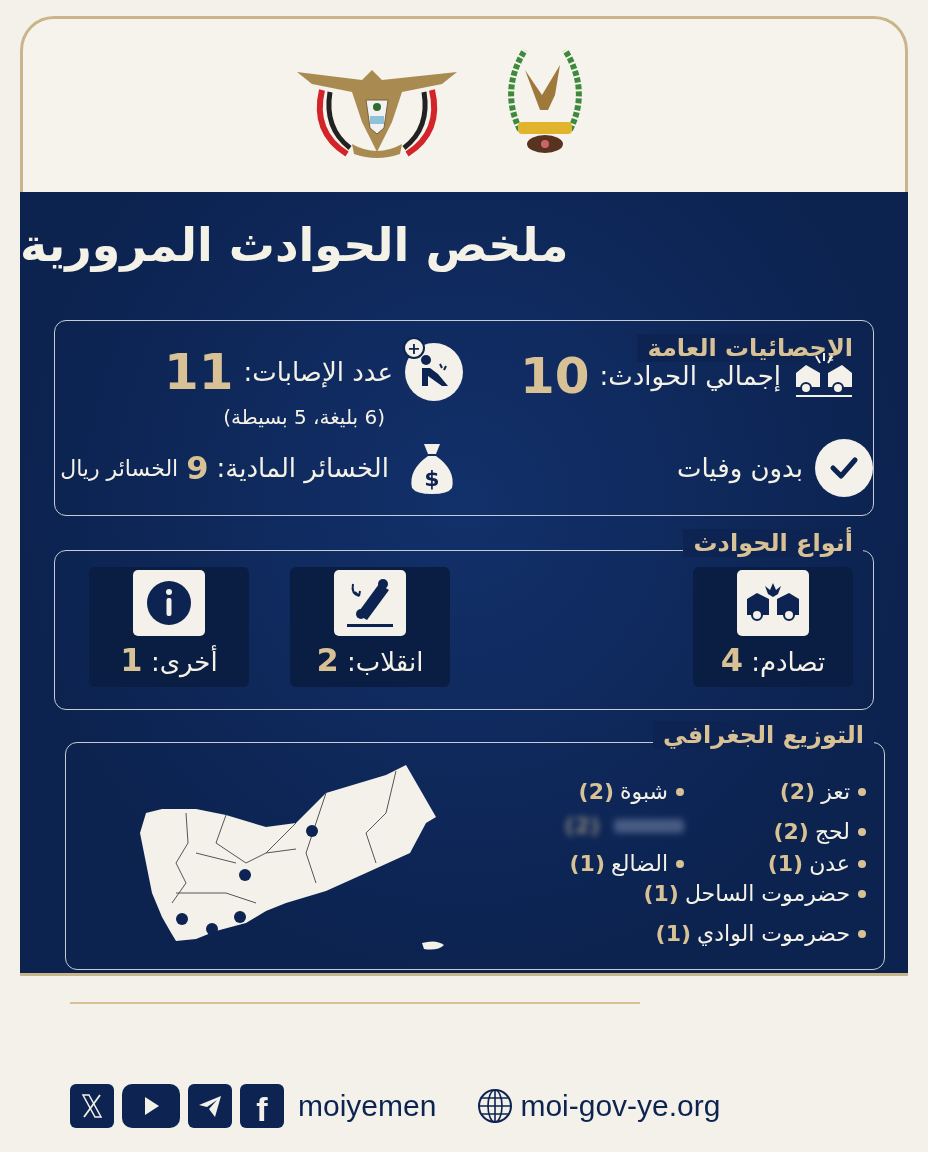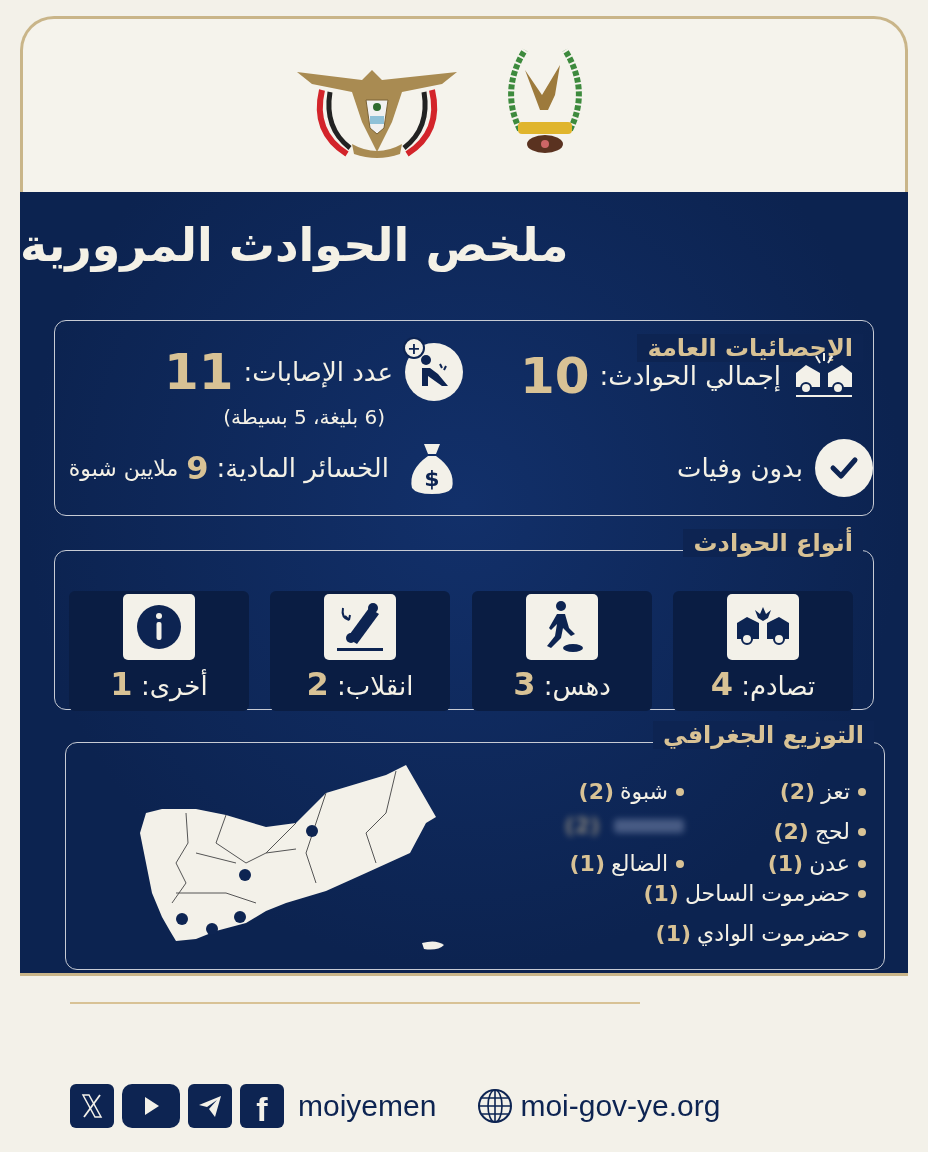--- a/index.html
+++ b/index.html
@@ -51,21 +51,21 @@
   .stat-num { font-size: 50px; font-weight: bold; color: #d8c295; margin-right: 10px; line-height: 1; }
   .stat-num-small { font-size: 32px; font-weight: bold; color: #d8c295; margin: 0 8px; }
   .stat-sub { position: absolute; color: #f4f1e6; font-size: 20px; direction: rtl; white-space: nowrap; }
   .icon-circle {
     width: 58px; height: 58px; border-radius: 50%; background: #f3f1e9;
     display: flex; align-items: center; justify-content: center; margin-left: 12px; position: relative;
   }
   .icon-plain { width: 62px; height: 54px; margin-left: 12px; display:flex; align-items:center; justify-content:center; }
 
   .type-card {
-    position: absolute; top: 40px; width: 180px; height: 120px;
+    position: absolute; top: 16px; width: 160px; height: 120px;
     background: #0a1d43; border-radius: 6px;
   }
   .type-icon {
     position: absolute; left: 50%; top: 3px; transform: translateX(-50%);
     width: 72px; height: 66px; background: #f3f1e9; border-radius: 5px;
     display:flex; align-items:center; justify-content:center;
   }
   .type-label {
     position: absolute; left: 0; right: 0; top: 74px; text-align: center;
     direction: rtl; color: #f4f1e6; font-size: 26px; white-space: nowrap;
@@ -166,21 +166,21 @@
     <div class="stat" style="right:410px; top:120px;">
       <div class="icon-plain">
         <svg width="52" height="56" viewBox="0 0 52 56">
           <path d="M18 4 L34 4 L30 14 L22 14 Z" fill="#f3f1e9"></path>
           <path d="M22 16 Q2 30 6 48 Q10 54 26 54 Q42 54 46 48 Q50 30 30 16 Z" fill="#f3f1e9"></path>
           <text x="26" y="46" text-anchor="middle" font-size="22" font-weight="bold" fill="#0d2452" font-family="DejaVu Sans, sans-serif">$</text>
         </svg>
       </div>
       <span class="stat-label">الخسائر المادية:</span>
       <span class="stat-num-small">9</span>
-      <span class="stat-label" style="font-size:22px;">ملايين شبوة</span>
+      <span class="stat-label" style="font-size:22px;">الخسائر ريال</span>
     </div>
   </div>
 
   <div class="section sec-types">
     <div class="section-title">أنواع الحوادث</div>
 
     <div class="type-card" style="right:20px;">
       <div class="type-icon">
         <svg width="60" height="44" viewBox="0 0 60 44">
           <path d="M4 18 L14 12 L26 18 L26 34 L4 34 Z" fill="#0d2452"></path>
@@ -189,33 +189,20 @@
           <circle cx="46" cy="34" r="5" fill="#f3f1e9" stroke="#0d2452" stroke-width="2"></circle>
           <path d="M30 2 L33 9 L38 5 L35 13 L30 16 L25 13 L22 5 L27 9 Z" fill="#0d2452"></path>
         </svg>
       </div>
       <div class="type-label">
         <span>تصادم:</span>
         <span class="num">4</span>
       </div>
     </div>
 
-    <div class="type-card" style="right:221px;">
-      <div class="type-icon">
-        <svg width="50" height="54" viewBox="0 0 50 54">
-          <circle cx="24" cy="6" r="5" fill="#0d2452"></circle>
-          <path d="M20 14 L28 14 L32 28 L38 34 L34 36 L26 28 L24 38 L14 48 L10 46 L18 36 L20 24 L14 30 L12 28 Z" fill="#0d2452"></path>
-          <ellipse cx="36" cy="48" rx="10" ry="4" fill="#0d2452"></ellipse>
-        </svg>
-      </div>
-      <div class="type-label">
-        <span>دهس:</span>
-        <span class="num">3</span>
-      </div>
-    </div>
 
     <div class="type-card" style="right:423px;">
       <div class="type-icon">
         <svg width="54" height="54" viewBox="0 0 54 54">
           <path d="M14 38 L36 8 L46 14 L24 44 Z" fill="#0d2452"></path>
           <circle cx="40" cy="8" r="5" fill="#0d2452"></circle>
           <circle cx="18" cy="38" r="5" fill="#0d2452"></circle>
           <path d="M10 8 Q8 18 16 20 M16 20 L12 16 M16 20 L17 15" stroke="#0d2452" stroke-width="2" fill="none"></path>
           <rect x="4" y="48" width="46" height="3" fill="#0d2452"></rect>
         </svg>

